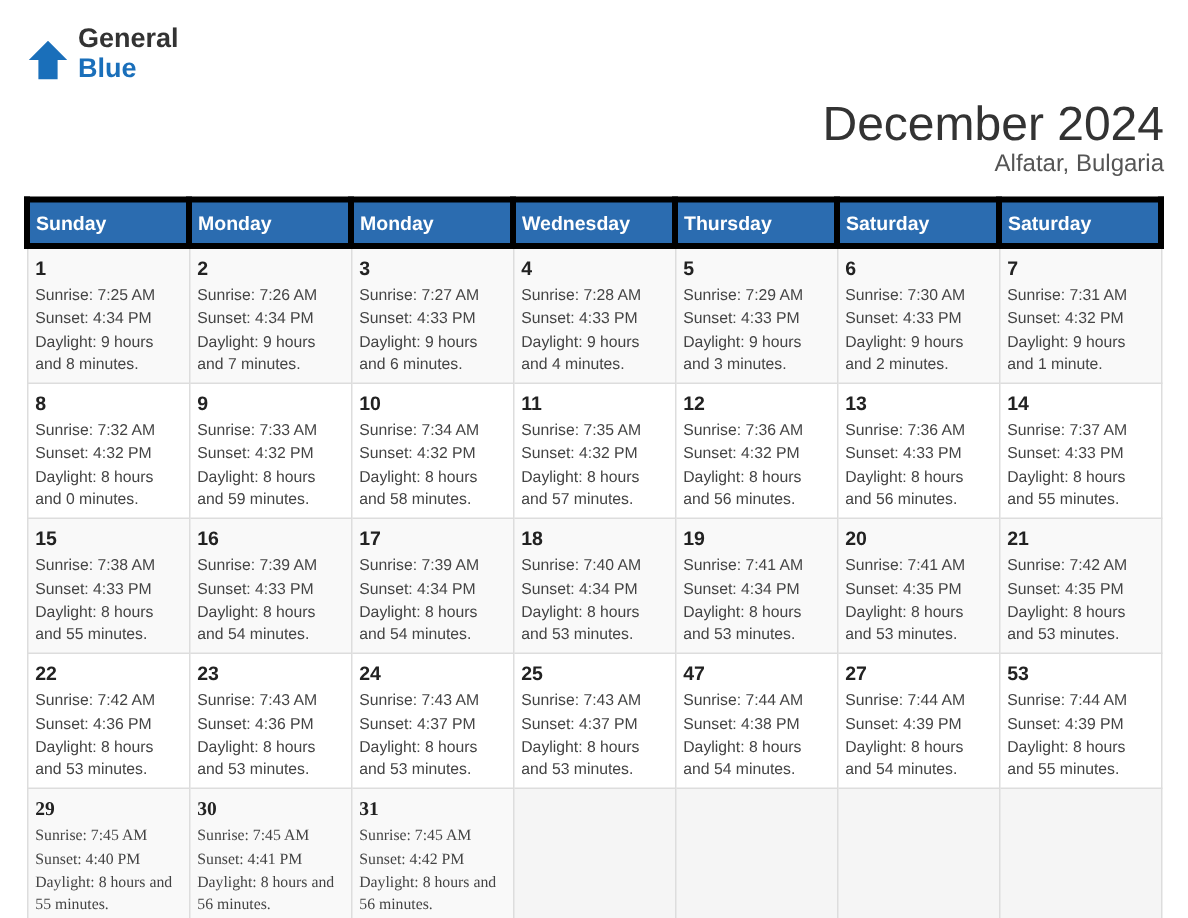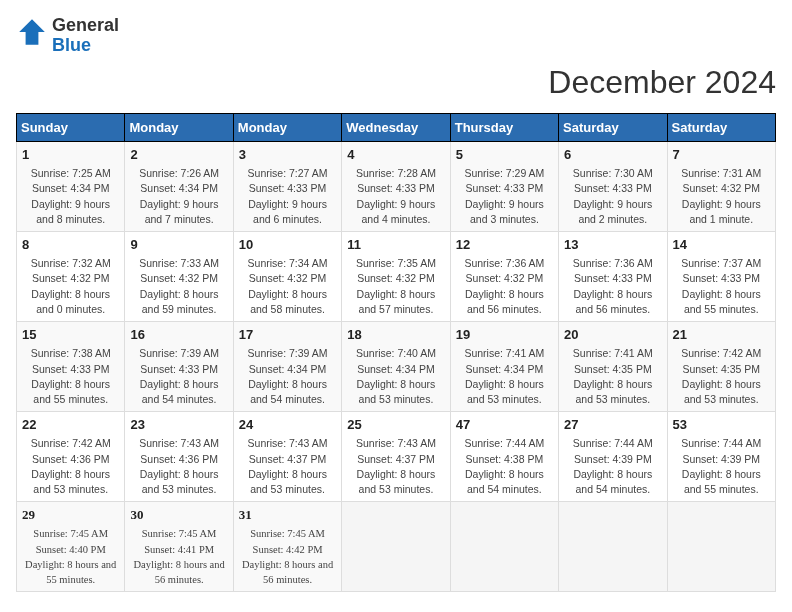--- a/index.html
+++ b/index.html
@@ -12,21 +12,21 @@
       padding: 16px;
     }
     .header {
       display: flex;
       justify-content: space-between;
       align-items: flex-start;
       margin-bottom: 12px;
     }
     .logo {
       display: flex;
-      align-items: flex-start;
+      align-items: flex-end;
       gap: 4px;
     }
     .logo-text {
       font-size: 18px;
       font-weight: bold;
       line-height: 1.1;
     }
     .logo-general { color: #333; }
     .logo-blue { color: #1a6fba; }
     .logo-icon {
@@ -51,21 +51,21 @@
       border-collapse: collapse;
       font-size: 11px;
     }
     .calendar thead th {
       background-color: #2b6cb0;
       color: #fff;
       padding: 6px 4px;
       text-align: left;
       font-size: 13px;
       font-weight: bold;
-      border: 1px solid #000000;
+      border: 4px solid #000000;
     }
     .calendar tbody td {
       vertical-align: top;
       padding: 4px 5px;
       border: 1px solid #ddd;
       width: calc(100% / 7);
       background: #fff;
       height: 80px;
       line-height: 1.4;
     }
@@ -76,21 +76,20 @@
       font-size: 13px;
       font-weight: bold;
       display: block;
       margin-bottom: 2px;
       color: #222;
     }
     .day-info {
       color: #444;
       font-size: 10.5px;
       line-height: 1.45;
-      text-align: center;
     }
     .empty-cell {
       background: #f5f5f5 !important;
     }
     .last-row td {
       height: 70px;
       font-family: Liberation Serif, serif;
     }
   </style>
 </head>
@@ -101,20 +100,21 @@
     <svg class="logo-icon" viewBox="0 0 40 40" xmlns="http://www.w3.org/2000/svg">
       <polygon points="20,4 36,20 28,20 28,36 12,36 12,20 4,20" fill="#1a6fba"></polygon>
     </svg>
     <div class="logo-text">
       <div class="logo-general">General</div>
       <div class="logo-blue">Blue</div>
     </div>
   </div>
   <div class="title-block">
     <div class="month-title">December 2024</div>
+    <div class="location">Alfatar, Bulgaria</div>
   </div>
 </div>
 
 <table class="calendar">
   <thead>
     <tr>
     <th>Sunday</th>
         <th>Monday</th>
         <th>Monday</th>
         <th>Wednesday</th>

